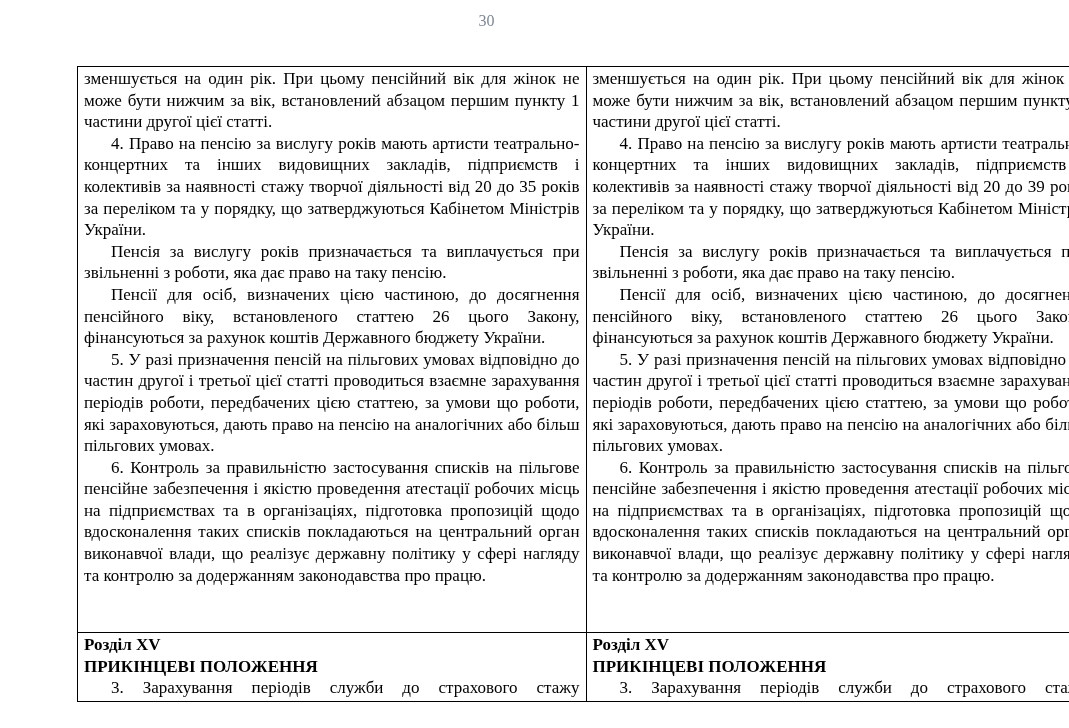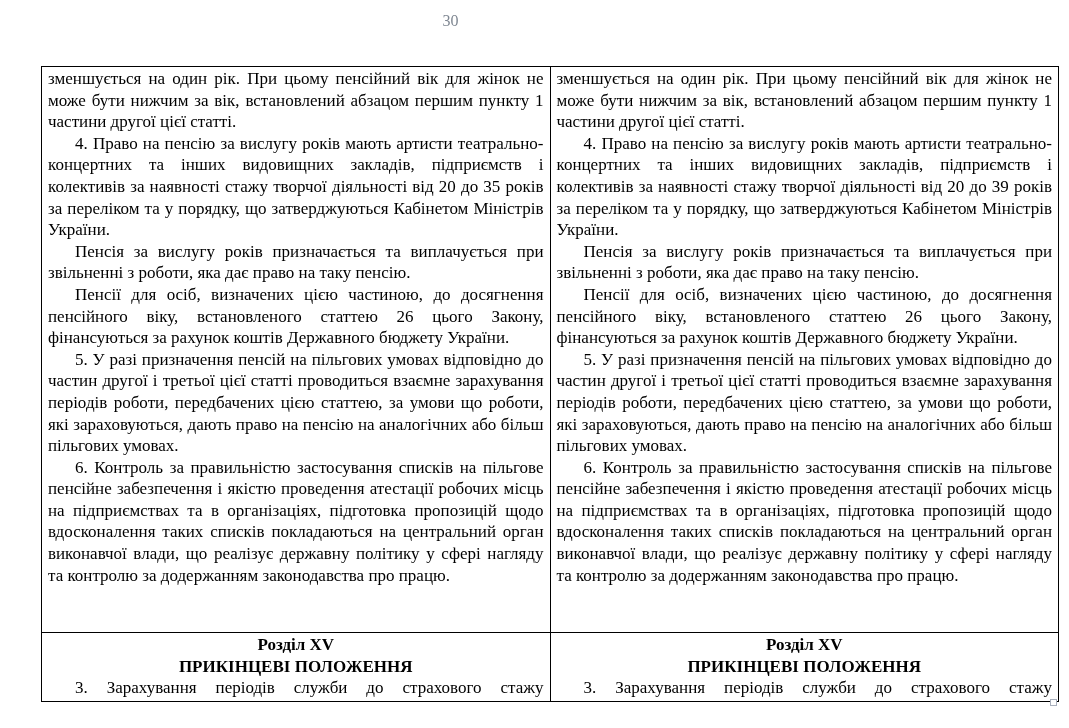--- a/index.html
+++ b/index.html
@@ -2,21 +2,21 @@
 <html><head>
 <meta charset="utf-8">
 <style>
   * { margin: 0; padding: 0; box-sizing: border-box; }
   html, body {
     width: 1069px; height: 728px;
     background: #ffffff;
     overflow: hidden;
     font-family: "Liberation Serif", "DejaVu Serif", serif;
   }
-  .page { position: relative; width: 901px; height: 728px; background: #fff; }
+  .page { position: relative; width: 901px; height: 728px; background: #fff; margin-left: 36px; }
 
   .page-number {
     position: absolute;
     top: 12px; left: 0; width: 100%;
     text-align: center;
     font-size: 16px;
     color: #7f8792;
   }
 
   table.doc-table {
@@ -41,21 +41,20 @@
 
   .para {
     text-align: justify;
     text-indent: 0;
   }
   .para.indent { text-indent: 27px; }
   .bold { font-weight: 400; }
 
   .section-title,
   .section-subtitle {
-    text-align: center;
     font-weight: 700;
   }
   .section-body {
     text-align: justify;
     text-align-last: justify;
     text-indent: 27px;
   }
 
   .table-handle {
     position: absolute;

